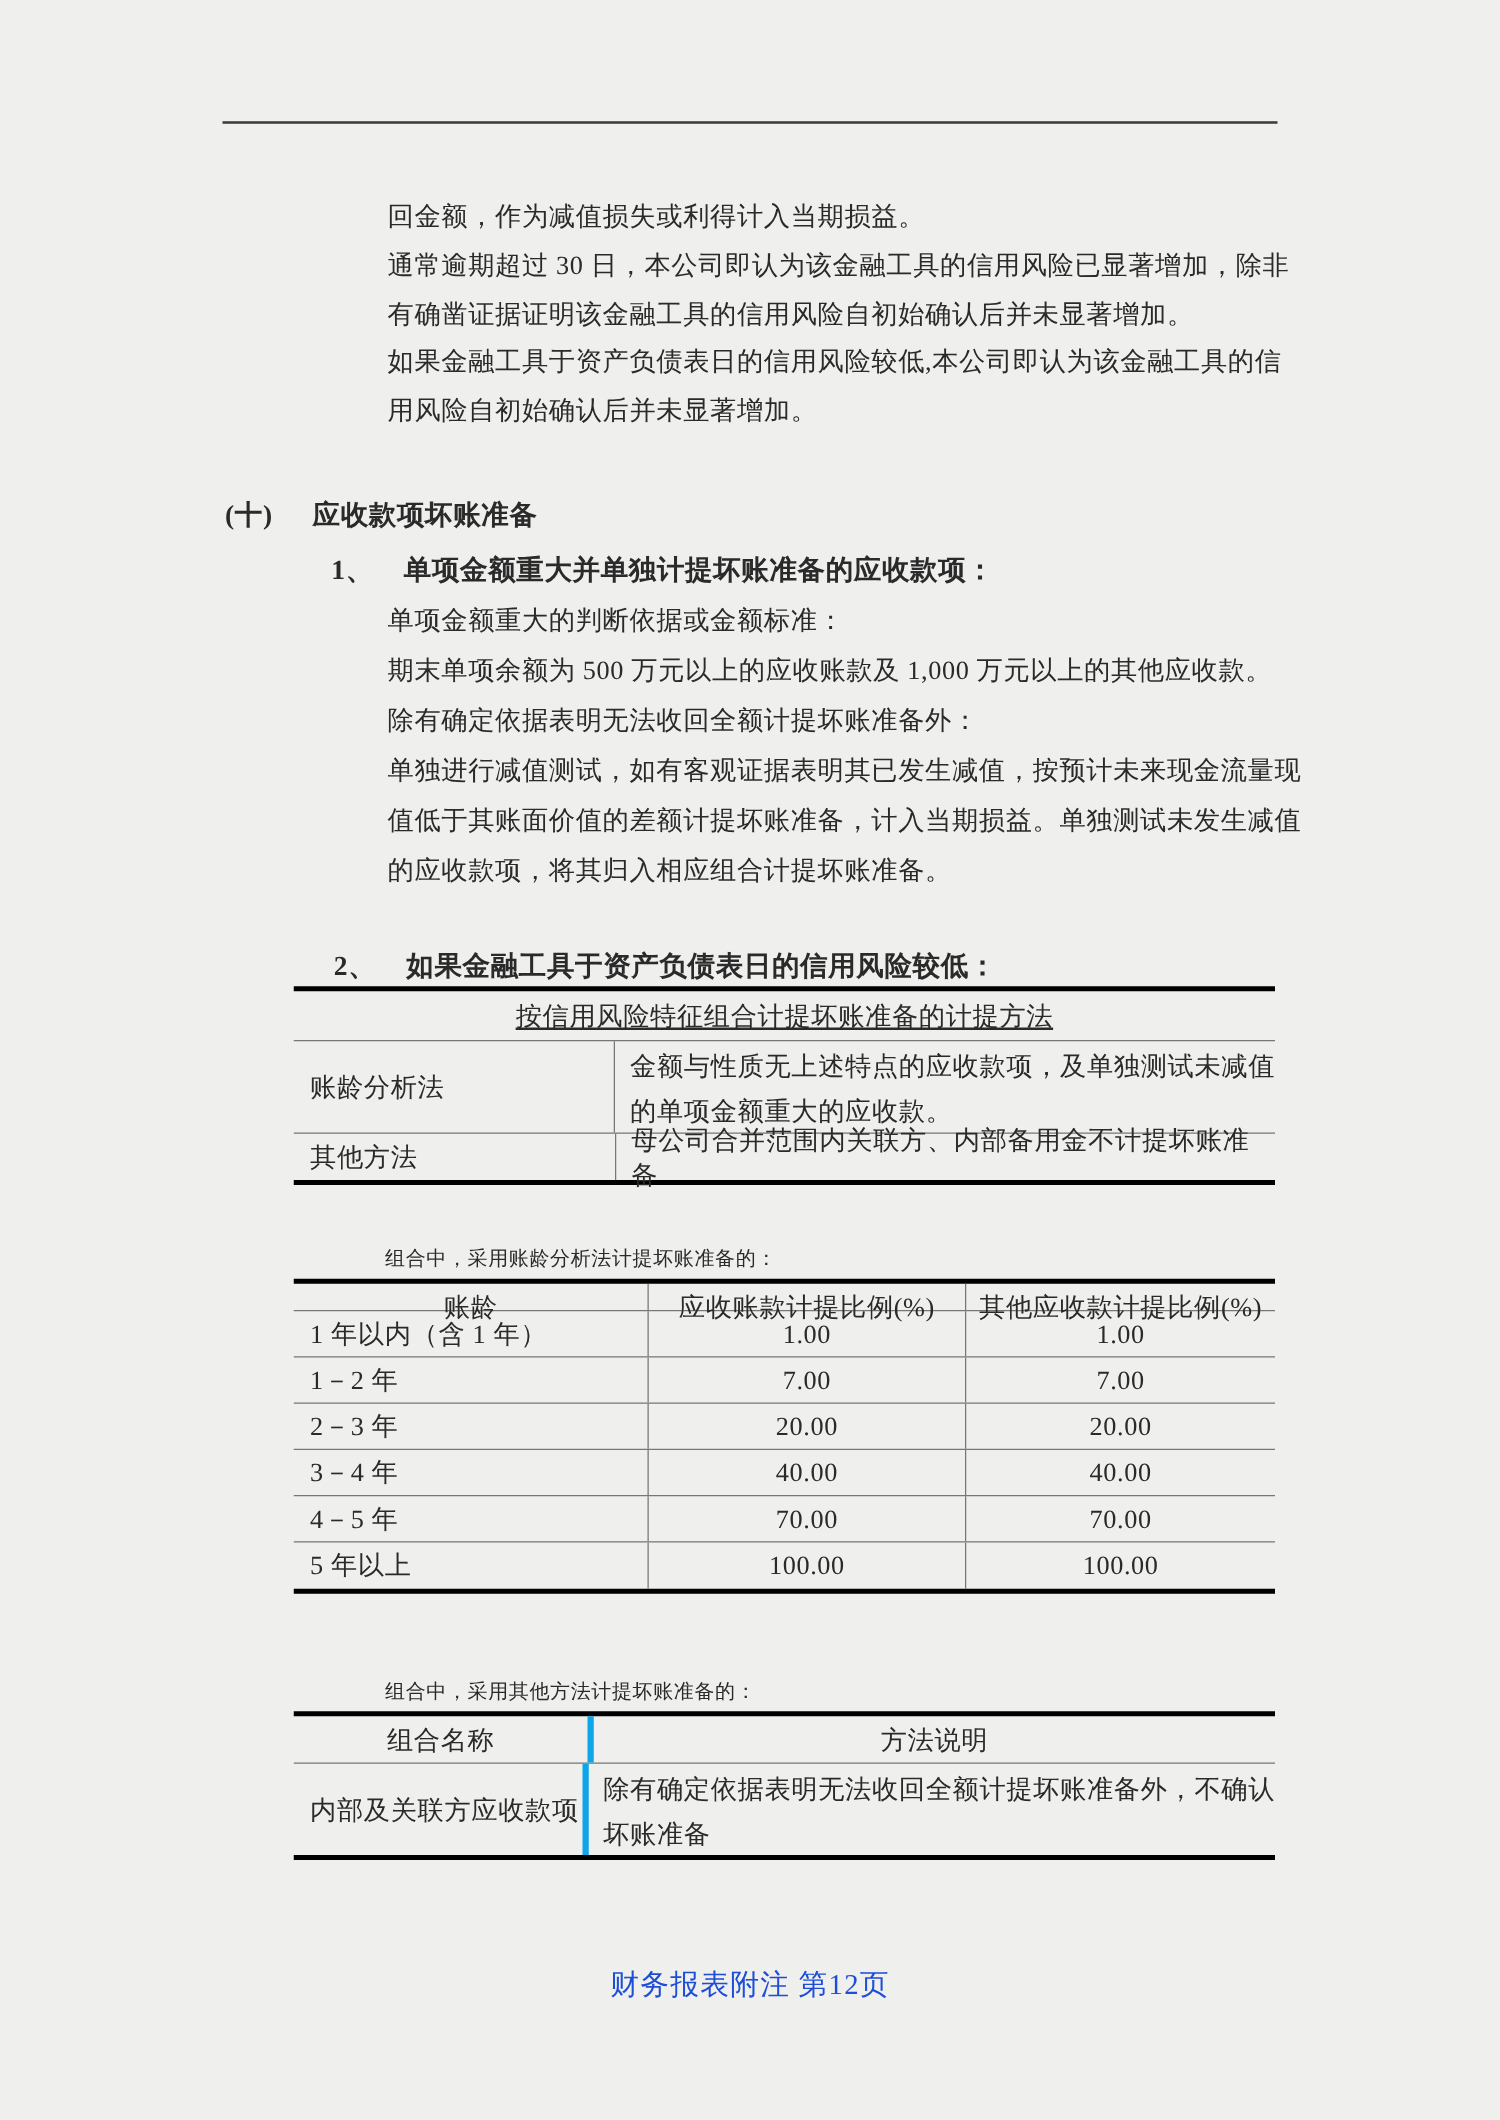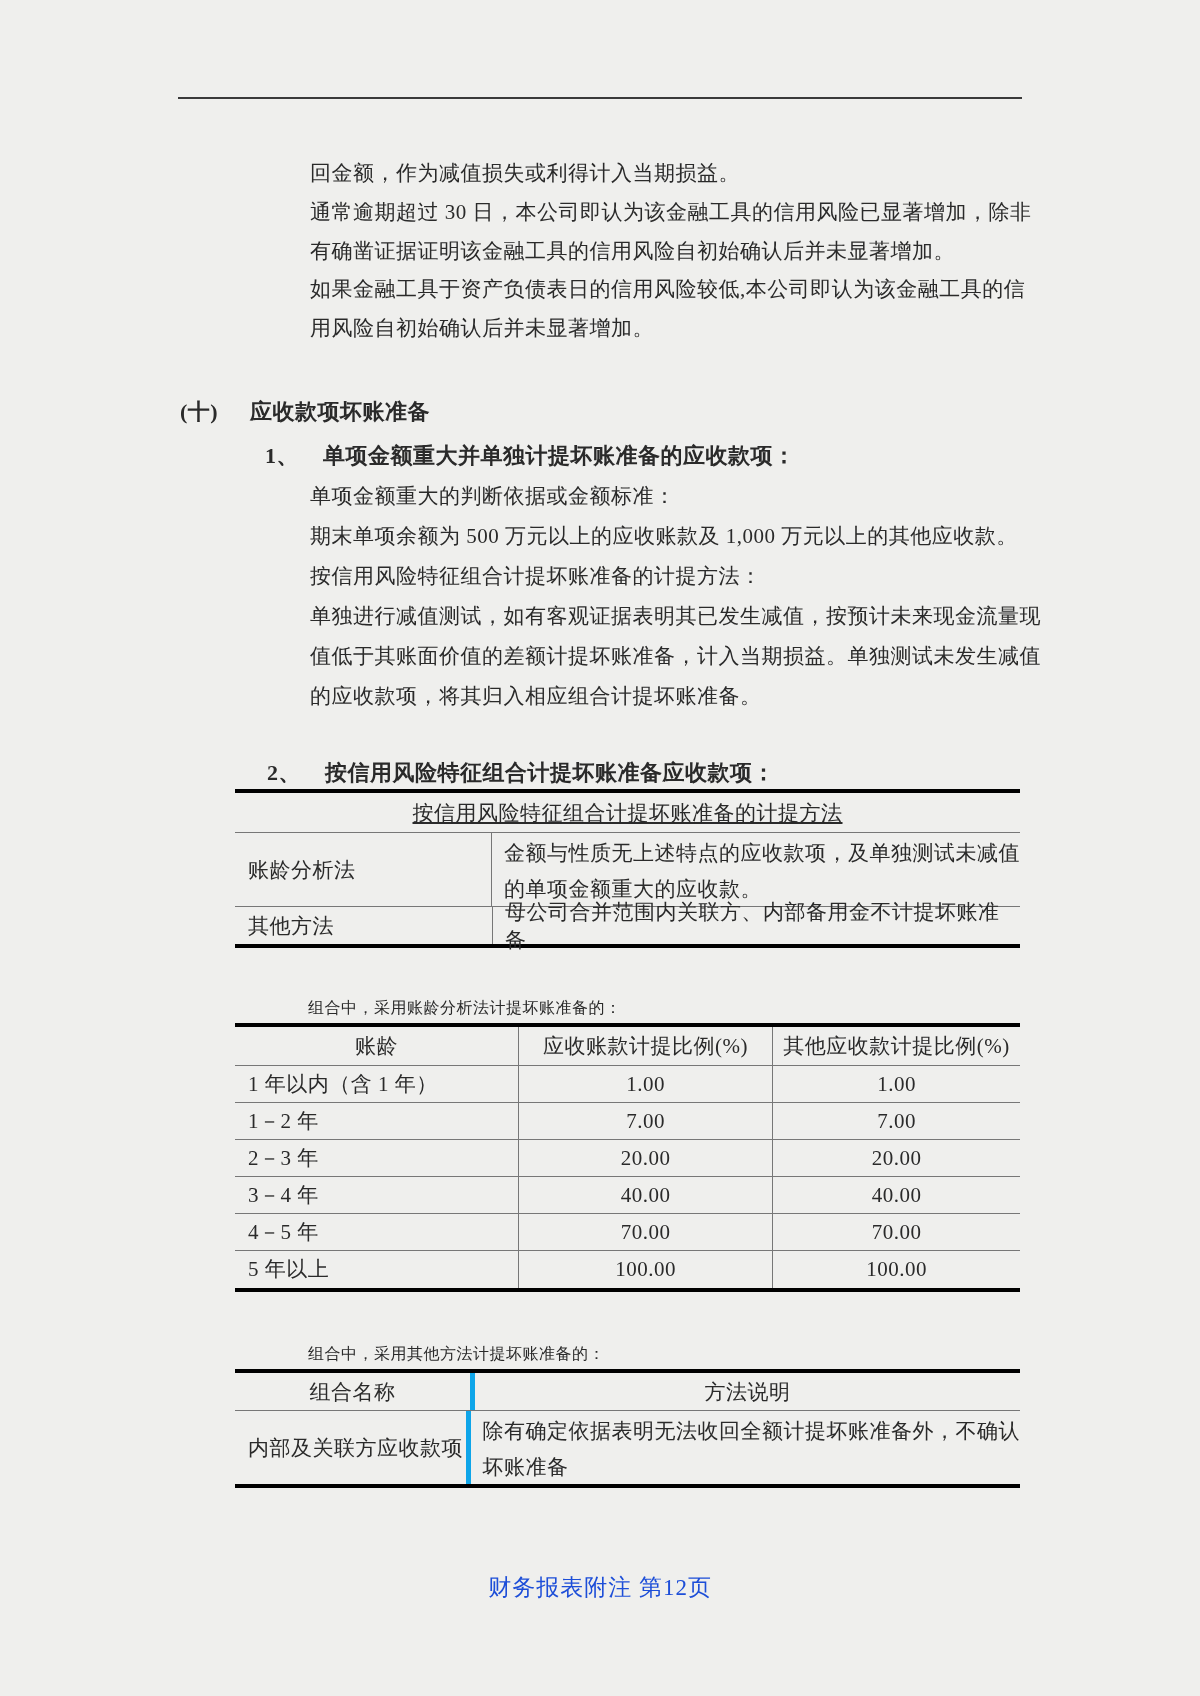--- a/index.html
+++ b/index.html
@@ -43,21 +43,21 @@
   .t-method .row1{height:74px;border-bottom:1px solid #777;}
   .t-method .row2{height:37px;}
   .t-method .c1{width:257px;padding-left:13px;}
   .t-method .c2{flex:1;border-left:1px solid #777;padding-left:12px;}
   .t-method .c2 .tl{height:36px;line-height:36px;}
   .t-method .row1 .c2{padding-top:2px;}
 
   
   .t-aging{top:1023px;}
   .t-aging .a-row{display:flex;height:37px;line-height:37px;border-bottom:1px solid #777;}
-  .t-aging .a-row.hrow{height:39px;line-height:38px;}
+  .t-aging .a-row.hrow{height:22px;line-height:38px;}
   .t-aging .a-row:last-child{border-bottom:none;}
   .t-aging .a-c1{width:283px;padding-left:13px;white-space:nowrap;}
   .t-aging .a-c1.center{text-align:center;padding-left:0;}
   .t-aging .a-c2{width:254px;text-align:center;border-left:1px solid #777;white-space:nowrap;}
   .t-aging .a-c3{flex:1;text-align:center;border-left:1px solid #777;white-space:nowrap;}
 
   
   .t-other{top:1369px;}
   .t-other .hrow{display:flex;height:38px;line-height:38px;border-bottom:1px solid #777;font-family:Liberation Serif, serif;}
   .t-other .drow{display:flex;height:73px;}
@@ -91,28 +91,28 @@
 
   <span class="abs hd" style="left:180px;top:399px;">(十)</span>
   <span class="abs hd" style="left:250px;top:399px;">应收款项坏账准备</span>
 
   <span class="abs hd" style="left:265px;top:443px;">1、</span>
   <span class="abs hd" style="left:323px;top:443px;">单项金额重大并单独计提坏账准备的应收款项：</span>
 
   <div class="abs para" style="left:310px;top:476px;">
     <div class="line">单项金额重大的判断依据或金额标准：</div>
     <div class="line">期末单项余额为 500 万元以上的应收账款及 1,000 万元以上的其他应收款。</div>
-    <div class="line">按信用风险特征组合计提坏账准备的计提方法：</div>
+    <div class="line">除有确定依据表明无法收回全额计提坏账准备外：</div>
     <div class="line">单独进行减值测试，如有客观证据表明其已发生减值，按预计未来现金流量现</div>
     <div class="line">值低于其账面价值的差额计提坏账准备，计入当期损益。单独测试未发生减值</div>
     <div class="line">的应收款项，将其归入相应组合计提坏账准备。</div>
   </div>
 
   <span class="abs hd" style="left:267px;top:760px;">2、</span>
-  <span class="abs hd" style="left:325px;top:760px;">按信用风险特征组合计提坏账准备应收款项：</span>
+  <span class="abs hd" style="left:325px;top:760px;">如果金融工具于资产负债表日的信用风险较低：</span>
 
   <div class="tbl t-method">
     <div class="t-head-span">按信用风险特征组合计提坏账准备的计提方法</div>
     <div class="t-row row1">
       <div class="c1 vcenter">账龄分析法</div>
       <div class="c2">
         <div class="tl">金额与性质无上述特点的应收款项，及单独测试未减值</div>
         <div class="tl">的单项金额重大的应收款。</div>
       </div>
     </div>

